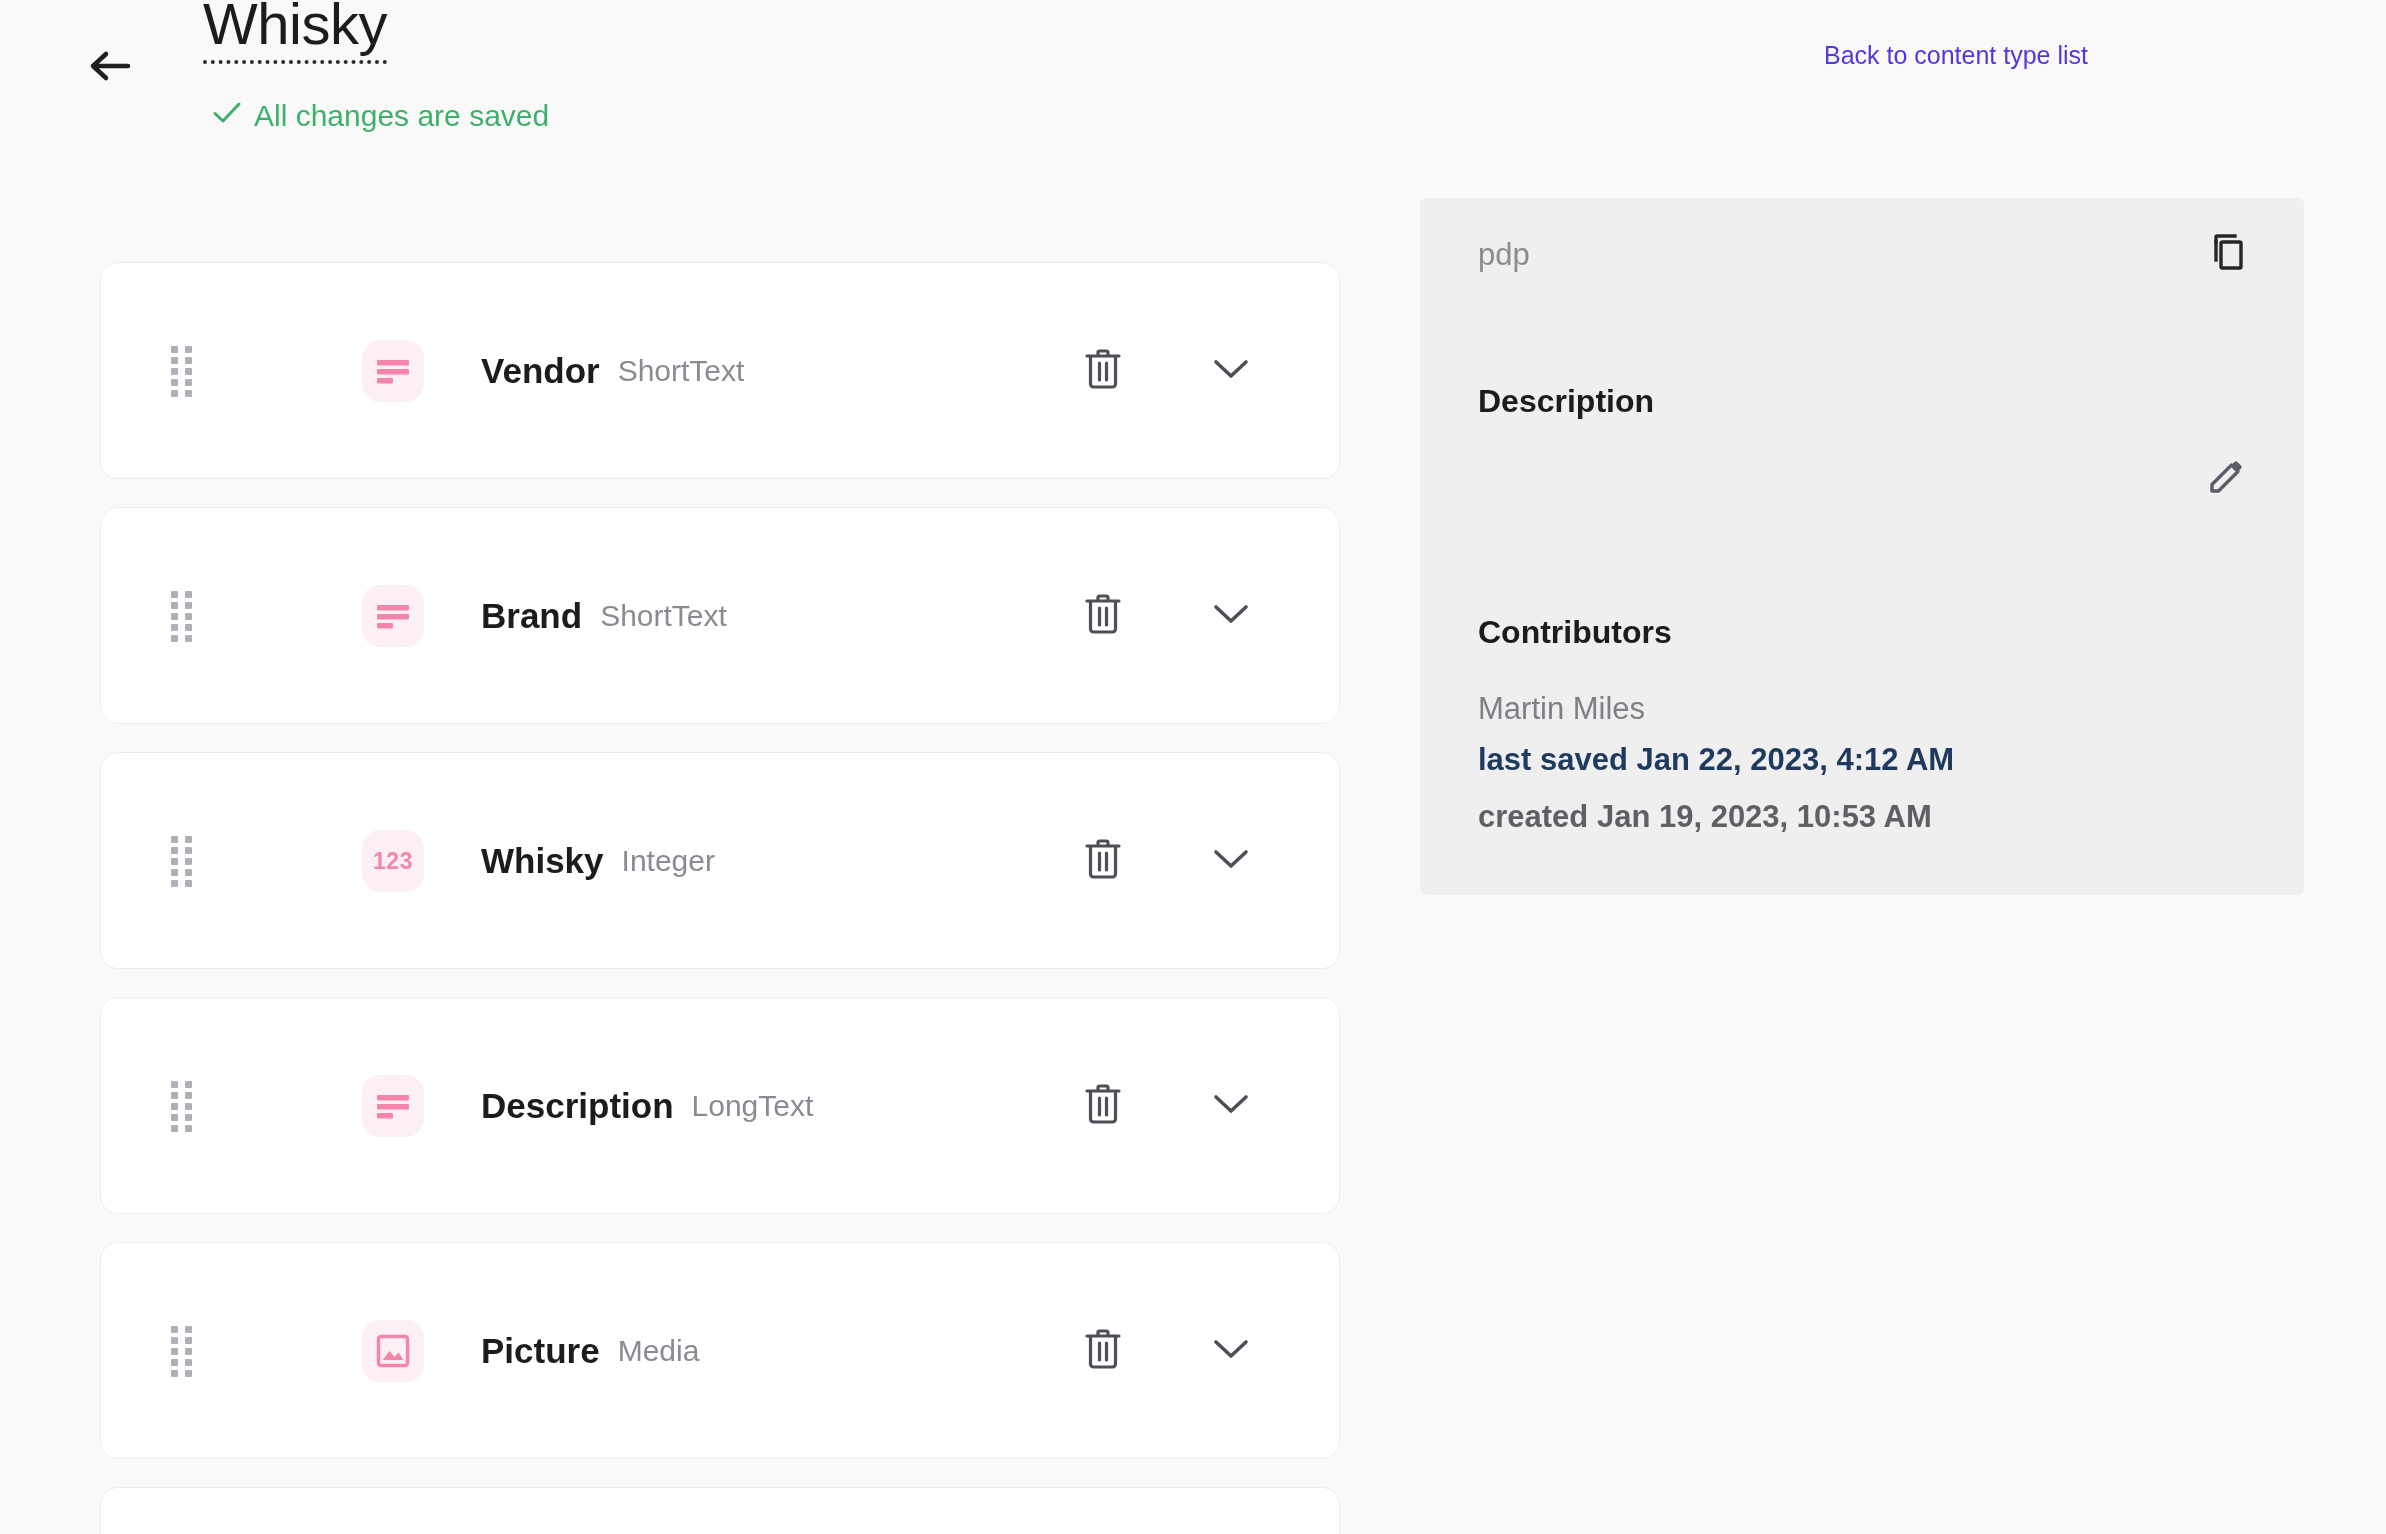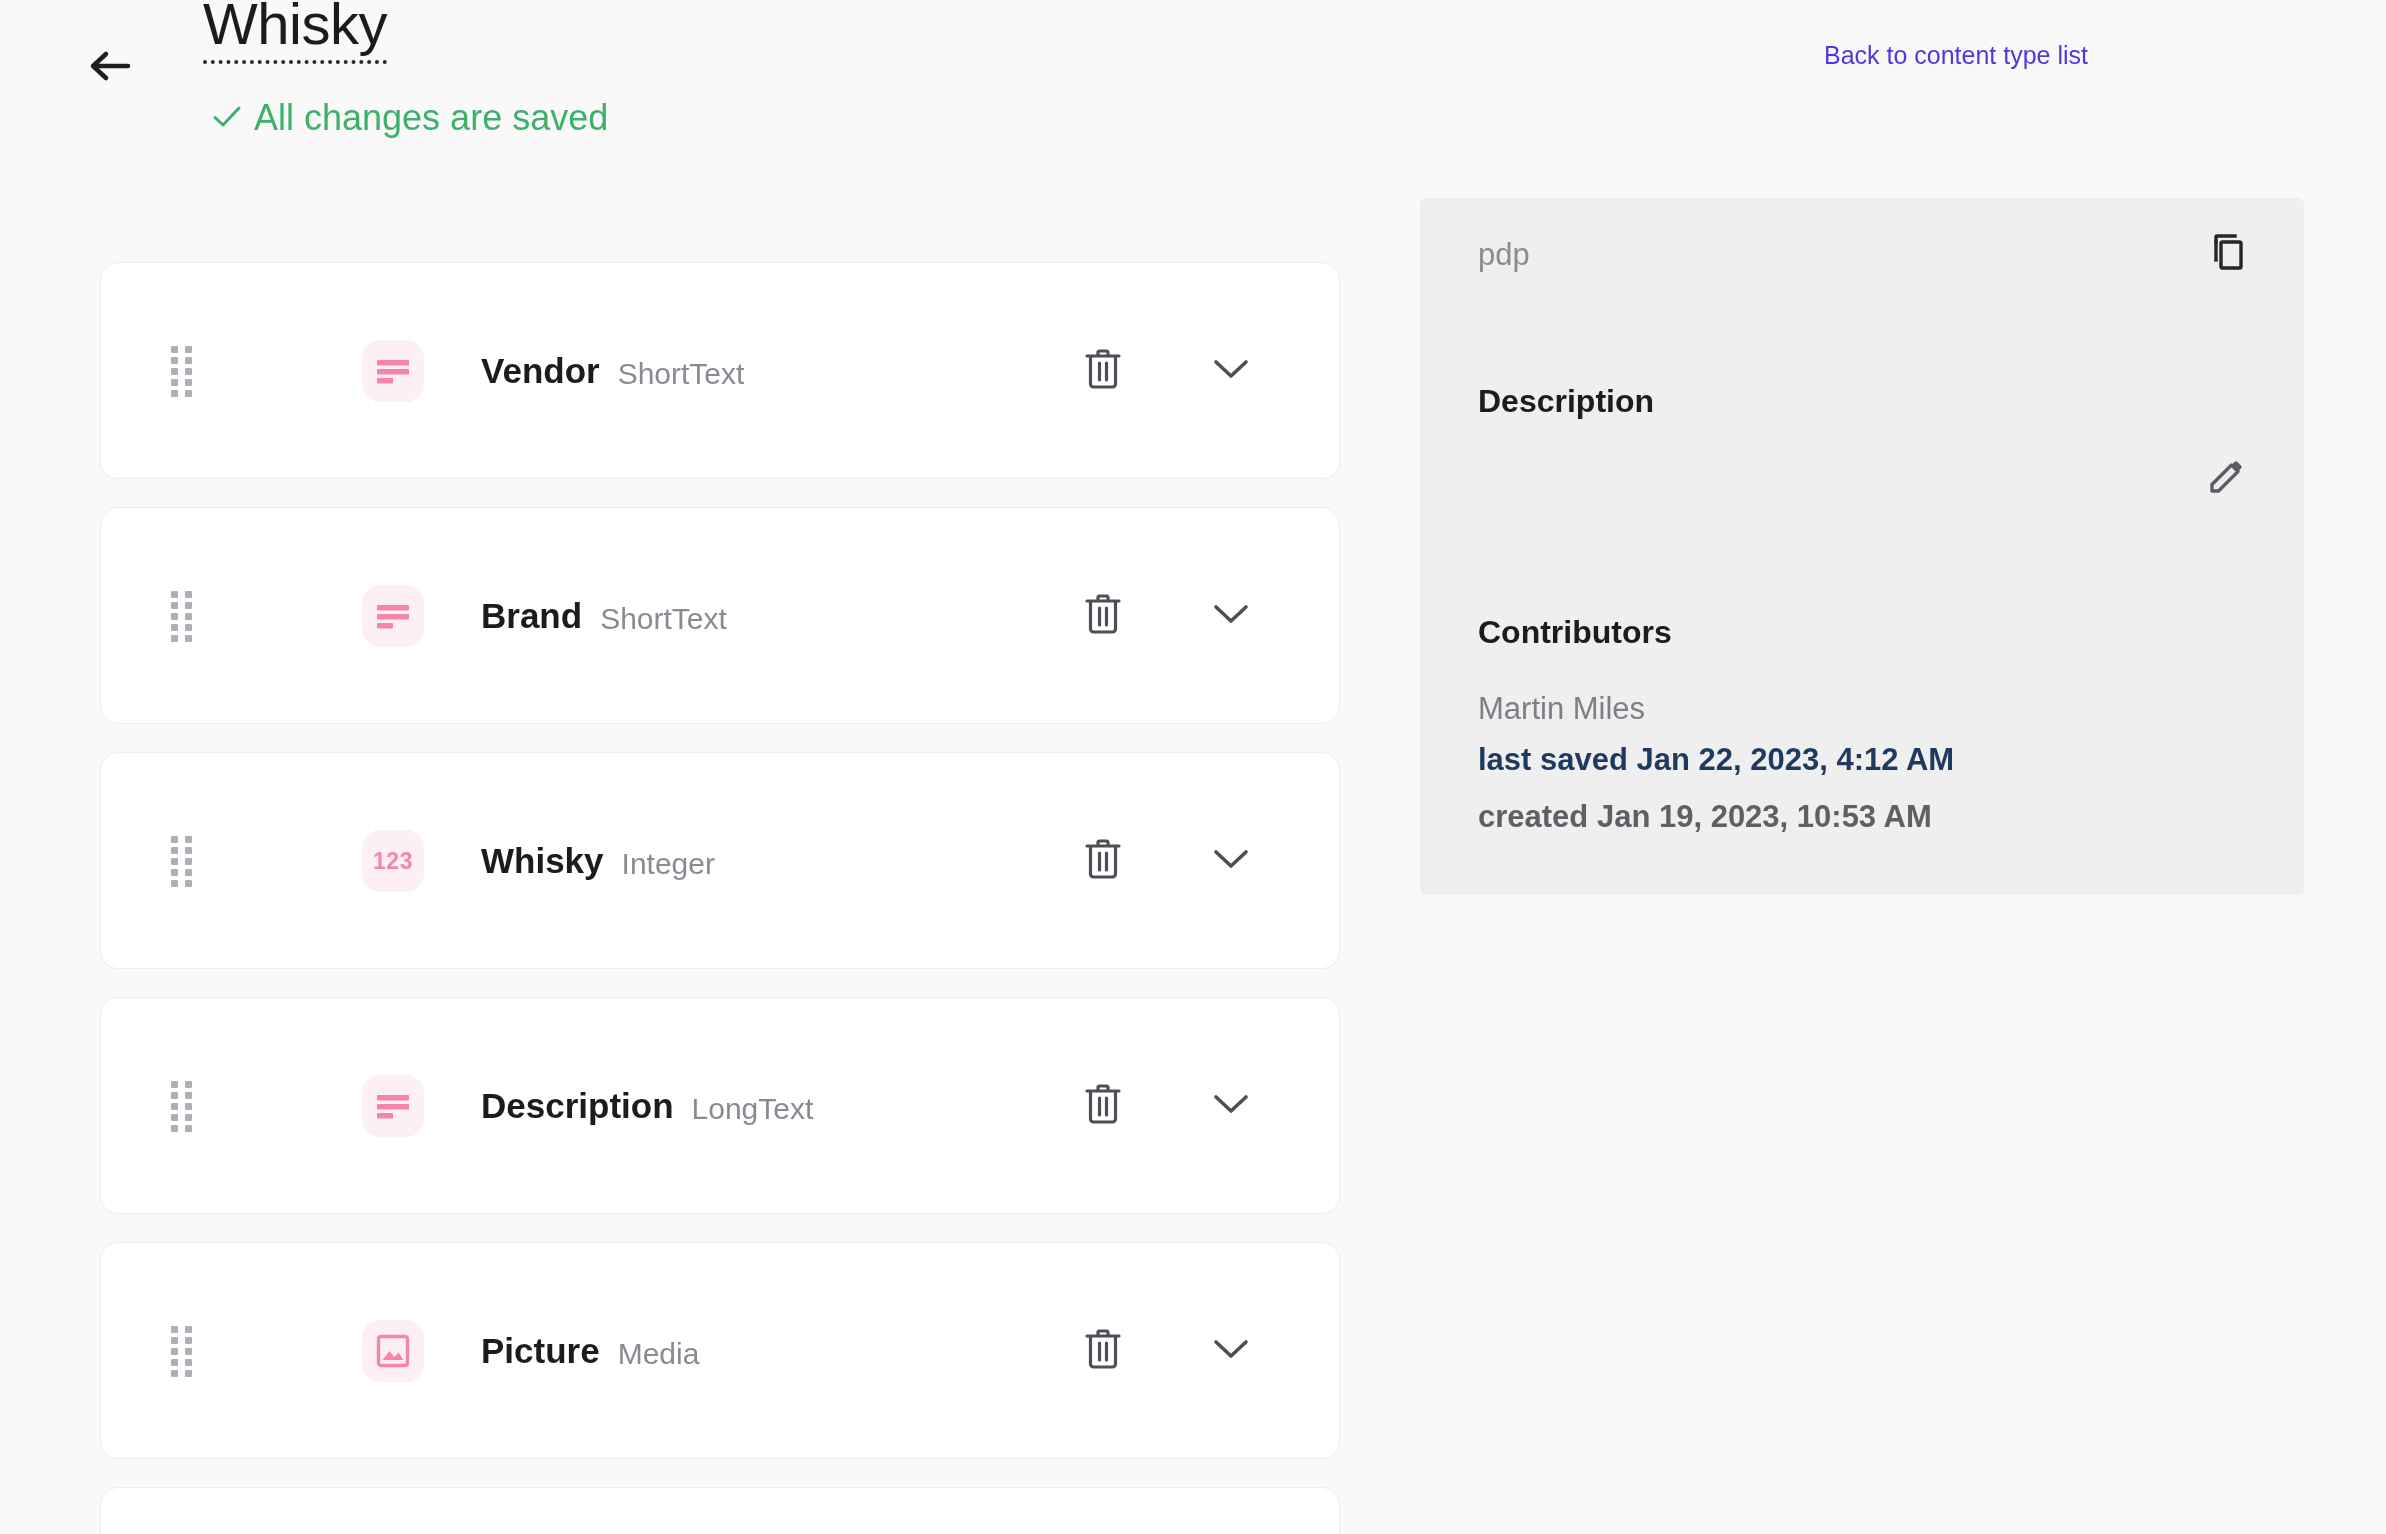--- a/index.html
+++ b/index.html
@@ -46,21 +46,21 @@
     padding-bottom: 4px;
   }
 
   .saved-row {
     position: absolute;
     left: 212px;
     top: 100px;
     display: flex;
     align-items: center;
     gap: 12px;
-    font-size: 36px;
+    font-size: 30px;
     color: #3DB06A;
     line-height: 1;
   }
   .saved-check { display: block; }
 
   .back-link {
     position: absolute;
     right: 70px;
     top: 40px;
     font-size: 25px;
@@ -113,21 +113,21 @@
     align-items: center;
     justify-content: center;
   }
 
   .field-label {
     position: absolute;
     left: 380px;
     top: 50%;
     transform: translateY(-50%);
     display: flex;
-    align-items: flex-end;
+    align-items: center;
     gap: 18px;
   }
   .field-name {
     font-size: 35px;
     font-weight: 600;
     color: #1C1C1E;
     line-height: 1.2;
   }
   .field-type {
     font-size: 30px;

